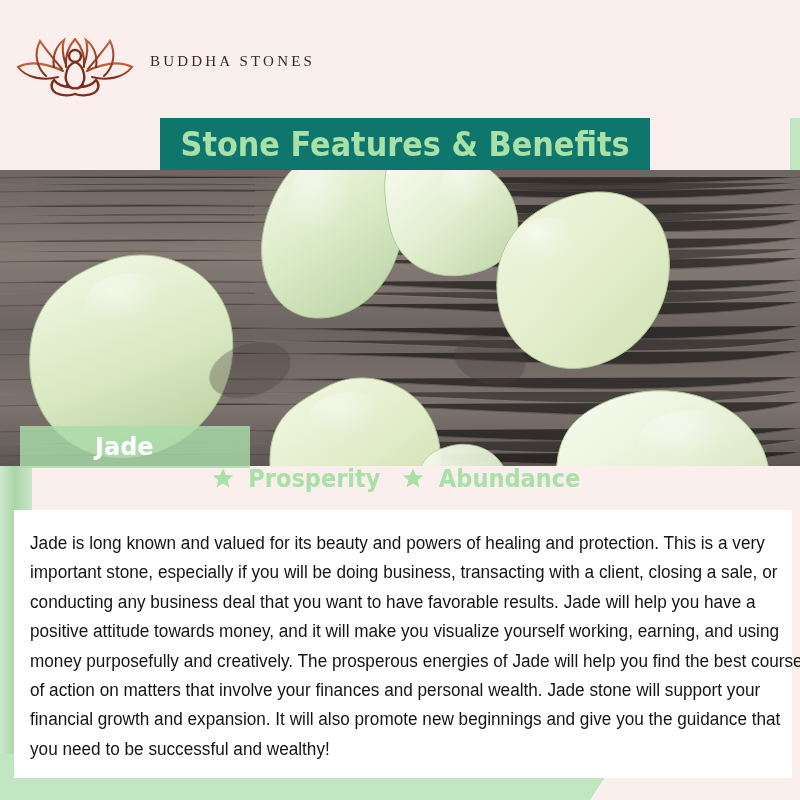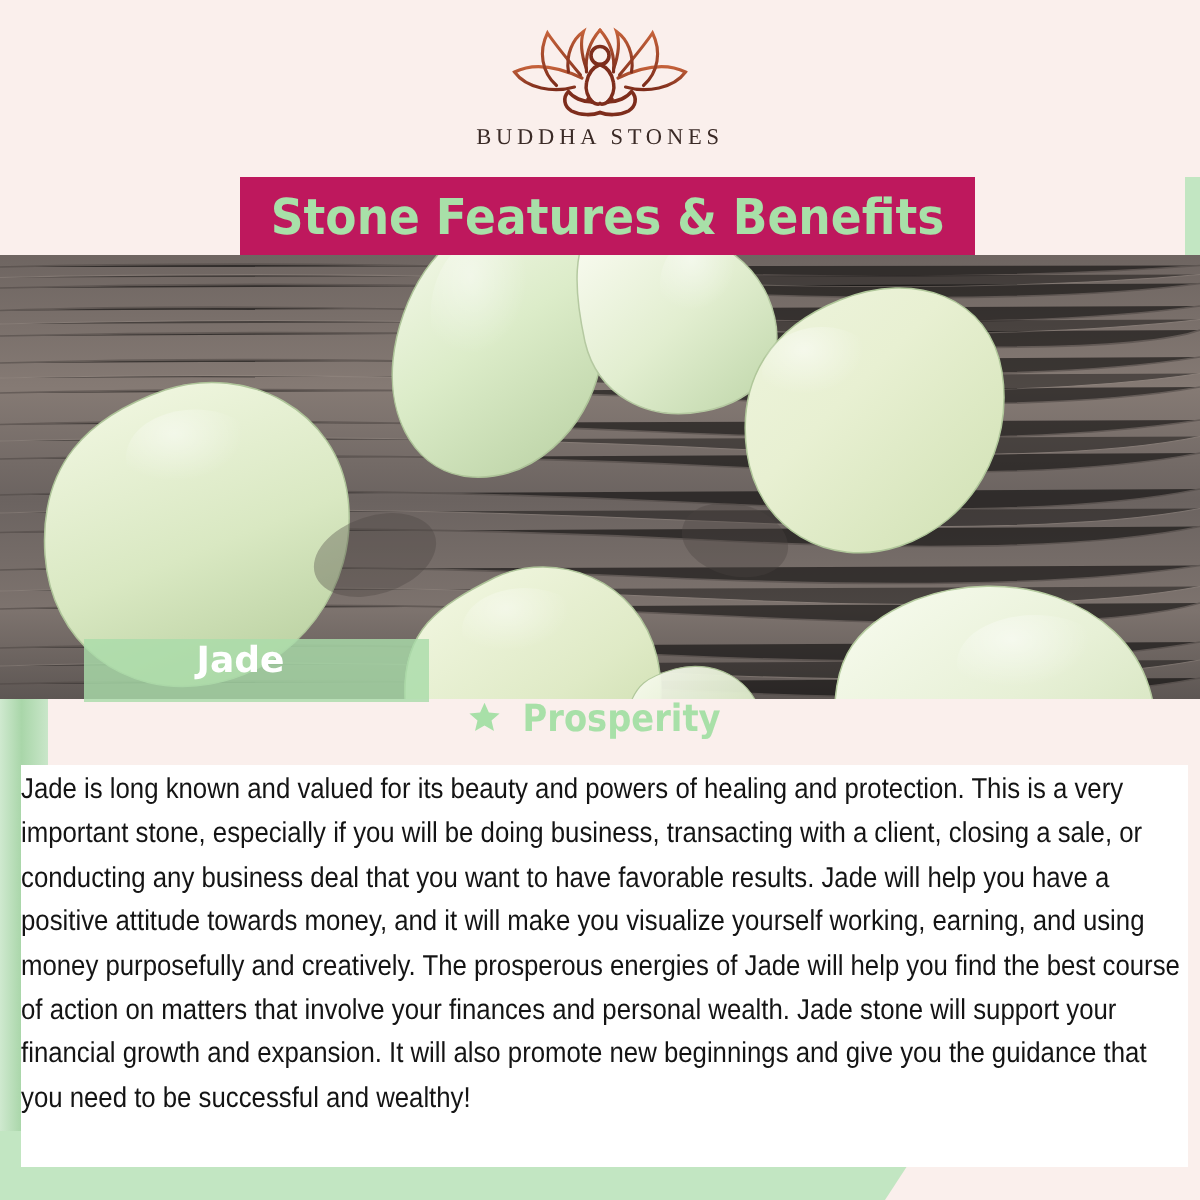--- a/index.html
+++ b/index.html
@@ -32,33 +32,33 @@
   }
   .deco-right-thin{
     position:absolute; right:0; top:0; width:10px; height:205px;
     background:#c2e6c2; z-index:0;
   }
 
   
   .header{
     position:absolute; top:0; left:0; width:800px; height:118px;
     background:#faefec; z-index:3;
-    display:flex; flex-direction:column; align-items:center; justify-content:flex-start;
+    display:flex; flex-direction:row; align-items:center; justify-content:flex-start;
   }
   .logo-mark{ margin-top:18px; width:150px; height:62px; }
   .brand-name{
     margin-top:4px;
     font-family:"Liberation Serif", serif;
     font-size:15px; letter-spacing:3.2px; color:#3a2a26; font-weight:400;
   }
 
   
   .title-banner{
     position:absolute; top:118px; left:160px; width:490px; height:52px;
-    background:#be185d; z-index:4;
+    background:#0f766e; z-index:4;
     display:flex; align-items:center; justify-content:center;
   }
   .title-text{
     font-family:"DejaVu Sans", sans-serif;
     font-weight:bold;
     font-size:33px;
     color:#a8e0a8;
     letter-spacing:0px;
     transform:scaleX(0.92);
     white-space:nowrap;
@@ -70,21 +70,21 @@
     overflow:hidden; z-index:2;
     background:#6d6460;
   }
   .photo svg{ display:block; width:800px; height:296px; }
 
   
   .jade-label{
     position:absolute; top:426px; left:20px; width:230px; height:42px;
     background:rgba(170,220,170,0.82);
     z-index:5;
-    display:flex; align-items:flex-start;margin-left:36px;
+    display:flex; align-items:center;
   }
   .jade-text{
     margin-left:75px;
     font-family:"DejaVu Sans", sans-serif;
     font-weight:bold; font-size:24px; color:#ffffff;
   }
 
   
   .benefits{
     position:absolute; top:462px; left:0; width:800px; height:32px;
@@ -97,21 +97,21 @@
     font-family:"DejaVu Sans", sans-serif;
     font-weight:bold; font-size:25px; color:#a8e0a8;
     transform:scaleX(0.9);
     white-space:nowrap;
   }
 
   
   .body-panel{
     position:absolute; top:510px; left:14px; width:778px; height:268px;
     background:#ffffff; z-index:5;
-    padding:0;
+    padding:16px;
   }
   .body-text{
     font-family:"Liberation Sans", sans-serif;
     font-size:19.2px;
     line-height:29.4px;
     color:#141414;
     transform:scaleX(0.895);
     transform-origin:left top;
     width:869px;
     text-align:left;
@@ -279,17 +279,25 @@
 
 <div class="benefits">
   <div class="benefit-item">
     <span class="star">
       <svg viewBox="0 0 24 24" xmlns="http://www.w3.org/2000/svg">
         <polygon points="12,1.6 15.2,8.7 23,9.4 17.1,14.5 18.9,22.2 12,18.1 5.1,22.2 6.9,14.5 1,9.4 8.8,8.7" fill="#a8e0a8"></polygon>
       </svg>
     </span>
     <span class="benefit-label">Prosperity</span>
   </div>
+  <div class="benefit-item">
+    <span class="star">
+      <svg viewBox="0 0 24 24" xmlns="http://www.w3.org/2000/svg">
+        <polygon points="12,1.6 15.2,8.7 23,9.4 17.1,14.5 18.9,22.2 12,18.1 5.1,22.2 6.9,14.5 1,9.4 8.8,8.7" fill="#a8e0a8"></polygon>
+      </svg>
+    </span>
+    <span class="benefit-label">Abundance</span>
+  </div>
 </div>
 
 <div class="body-panel">
   <p class="body-text">Jade is long known and valued for its beauty and powers of healing and protection. This is a very important stone, especially if you will be doing business, transacting with a client, closing a sale, or conducting any business deal that you want to have favorable results. Jade will help you have a positive attitude towards money, and it will make you visualize yourself working, earning, and using money purposefully and creatively. The prosperous energies of Jade will help you find the best course of action on matters that involve your finances and personal wealth. Jade stone will support your financial growth and expansion. It will also promote new beginnings and give you the guidance that you need to be successful and wealthy!</p>
 </div>
 
 </body></html>

